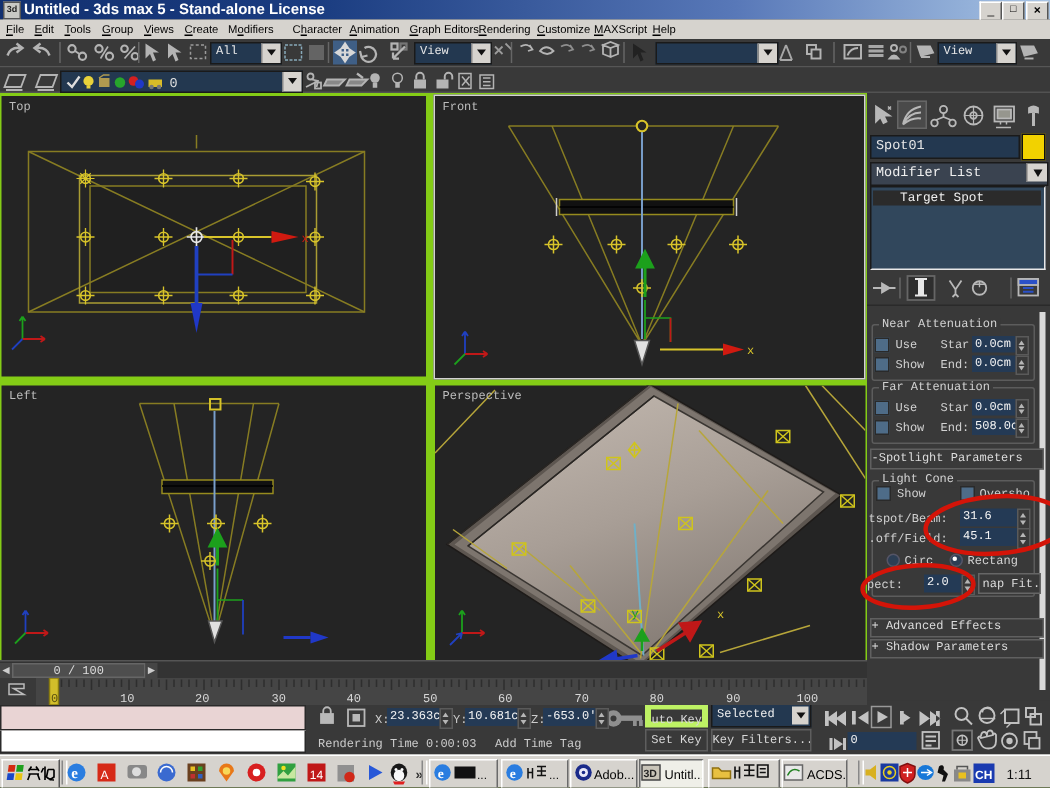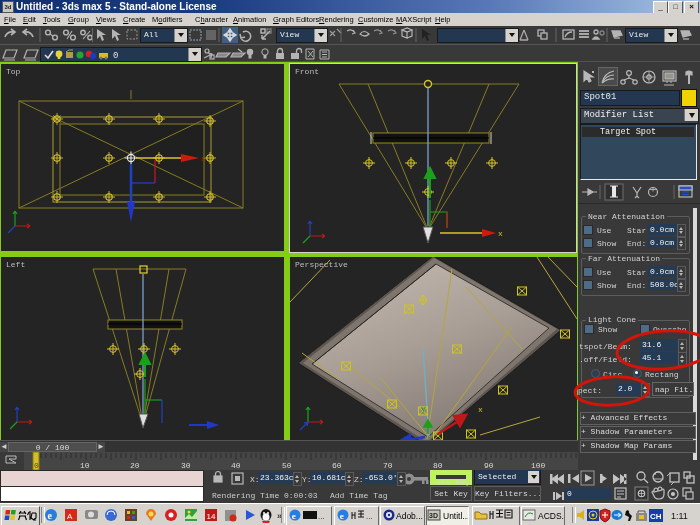--- a/index.html
+++ b/index.html
@@ -515,20 +515,21 @@
       <div class="lbl" style="left:19px;top:206px;">Use</div>
  <div class="lbl" style="left:49px;top:206px;">Star</div>
  <div class="fld a" style="left:70px;top:204px;width:28px;height:11px;">0.0cm</div>
       <div class="spin" style="left:99px;top:204px;height:11px;"></div>
  <div class="cb" style="left:5px;top:218px;"></div>
       <div class="lbl" style="left:19px;top:219px;">Show</div>
  <div class="lbl" style="left:49px;top:219px;">End:</div>
  <div class="fld a" style="left:70px;top:217px;width:28px;height:11px;">508.0c</div>
       <div class="spin" style="left:99px;top:217px;height:11px;"></div>
 
+ <div class="roll" style="top:237px;height:12px;line-height:12px;">-Spotlight Parameters</div>
  <div class="grp" style="left:3px;top:258px;width:107px;height:76px;"></div>
  <div class="lbl" style="left:8px;top:253px;background:#393939;padding:0 2px;">Light Cone</div>
  <div class="cb" style="left:6px;top:262px;"></div>
       <div class="lbl" style="left:20px;top:263px;">Show</div>
  <div class="cb" style="left:62px;top:262px;"></div>
       <div class="lbl" style="left:75px;top:263px;">Oversho</div>
  <div class="lbl" style="left:1px;top:280px;">tspot/Beam:</div>
  <div class="fld a" style="left:62px;top:277px;width:36px;height:12px;">31.6</div>
       <div class="spin" style="left:100px;top:277px;height:12px;"></div>
  <div class="lbl" style="left:1px;top:293px;">.off/Field:</div>
@@ -539,21 +540,20 @@
  <div class="a" style="left:55px;top:307px;width:7px;height:7px;border-radius:50%;background:#2c3e54;border:1px solid #556;"></div>
  <div class="a" style="left:57px;top:309px;width:3px;height:3px;border-radius:50%;background:#fff;"></div>
  <div class="lbl" style="left:67px;top:308px;">Rectang</div>
  <div class="lbl" style="left:0px;top:324px;">pect:</div>
  <div class="fld a" style="left:38px;top:321px;width:28px;height:12px;">2.0</div>
       <div class="spin" style="left:63px;top:321px;height:12px;"></div>
  <div class="a" style="left:74px;top:320px;width:42px;height:14px;background:#393939;border:1px solid #666;color:#dcdcdc;font-family:'Liberation Mono';font-size:8px;line-height:13px;padding-left:2px;box-sizing:border-box;white-space:nowrap;">nap Fit.</div>
 
  <div class="roll" style="top:364px;">+ Shadow Parameters</div>
  <div class="roll" style="top:350px;">+ Advanced Effects</div>
- <div class="roll" style="top:378px;">+ Shadow Map Params</div>
 </div>
 <svg class="a" style="left:0;top:0;pointer-events:none;z-index:50" width="700" height="525" viewBox="0 0 700 525">
  <ellipse cx="664" cy="350" rx="47" ry="19" fill="none" stroke="#d41408" stroke-width="3" transform="rotate(-4 664 350)"></ellipse>
  <ellipse cx="612" cy="391" rx="37" ry="14" fill="none" stroke="#d41408" stroke-width="3" transform="rotate(-3 612 391)"></ellipse>
 </svg>
 
 <div id="tslider" class="a" style="left:0;top:440px;width:578px;height:12px;background:#333333;border-top:1px solid #555;box-sizing:border-box;">
  <div class="a" style="left:0;top:1px;width:8px;height:10px;background:#454545;color:#ccc;font-size:8px;line-height:10px;text-align:center;">◄</div>
  <div class="a mono" style="left:8px;top:1px;width:89px;height:10px;background:#4e4e4e;border:1px solid #666;box-sizing:border-box;color:#ddd;font-size:8px;line-height:9px;text-align:center;">0 / 100</div>
  <div class="a" style="left:97px;top:1px;width:8px;height:10px;background:#454545;color:#ccc;font-size:8px;line-height:10px;text-align:center;">►</div>
@@ -607,21 +607,21 @@
           <rect x="216" y="12" width="2.5" height="4"></rect>
           <rect x="220" y="12" width="2.5" height="4"></rect>
   </g>
  </svg>
  <div class="fld a" style="left:258px;top:4px;width:35px;height:12px;">23.363cr</div>
       <div class="spin" style="left:293px;top:4px;height:12px;"></div>
  <div class="fld a" style="left:310px;top:4px;width:35px;height:12px;">10.681cr</div>
       <div class="spin" style="left:345px;top:4px;height:12px;"></div>
  <div class="fld a" style="left:362px;top:4px;width:35px;height:12px;">-653.0'</div>
       <div class="spin" style="left:397px;top:4px;height:12px;"></div>
- <div class="a mono" style="left:430px;top:1px;width:42px;height:16px;background:#393939;border:6px solid #bef264;color:#d8d8d8;font-size:8px;line-height:15px;text-align:right;box-sizing:border-box;white-space:nowrap;">uto Key</div>
+ <div class="a mono" style="left:430px;top:1px;width:42px;height:16px;background:#393939;border:4px solid #bef264;color:#d8d8d8;font-size:8px;line-height:15px;text-align:right;box-sizing:border-box;white-space:nowrap;">uto Key</div>
  <div class="a mono" style="left:430px;top:18px;width:42px;height:15px;background:#393939;border:1px solid #5e5e5e;color:#d8d8d8;font-size:8px;line-height:14px;text-align:center;box-sizing:border-box;white-space:nowrap;">Set Key</div>
  <div class="a navy" style="left:474px;top:1px;width:67px;height:16px;border:1px solid #1a1a1a;box-sizing:border-box;">
    <span class="mono" style="display:block;font-size:8px;line-height:14px;padding-left:3px;color:#f0f0f0;">Selected</span>
    <div class="a" style="right:1px;top:1px;width:11px;height:12px;background:#d6d3ce;"></div>
    <div class="a" style="right:3px;top:5px;border-left:3px solid transparent;border-right:3px solid transparent;border-top:4px solid #111;"></div>
  </div>
  <div class="a mono" style="left:474px;top:18px;width:67px;height:15px;background:#393939;border:1px solid #5e5e5e;color:#d8d8d8;font-size:8px;line-height:14px;text-align:center;box-sizing:border-box;white-space:nowrap;overflow:hidden;">Key Filters...</div>
  <svg class="a" style="left:545px;top:0" width="155" height="35" viewBox="0 0 155 35">
   <g fill="#c2c2c2">
    <path d="M5 6 h2.5 v10 h-2.5 z M19 6 v10 l-7 -5 z M13 6 v10 l-7 -5 z"></path>

